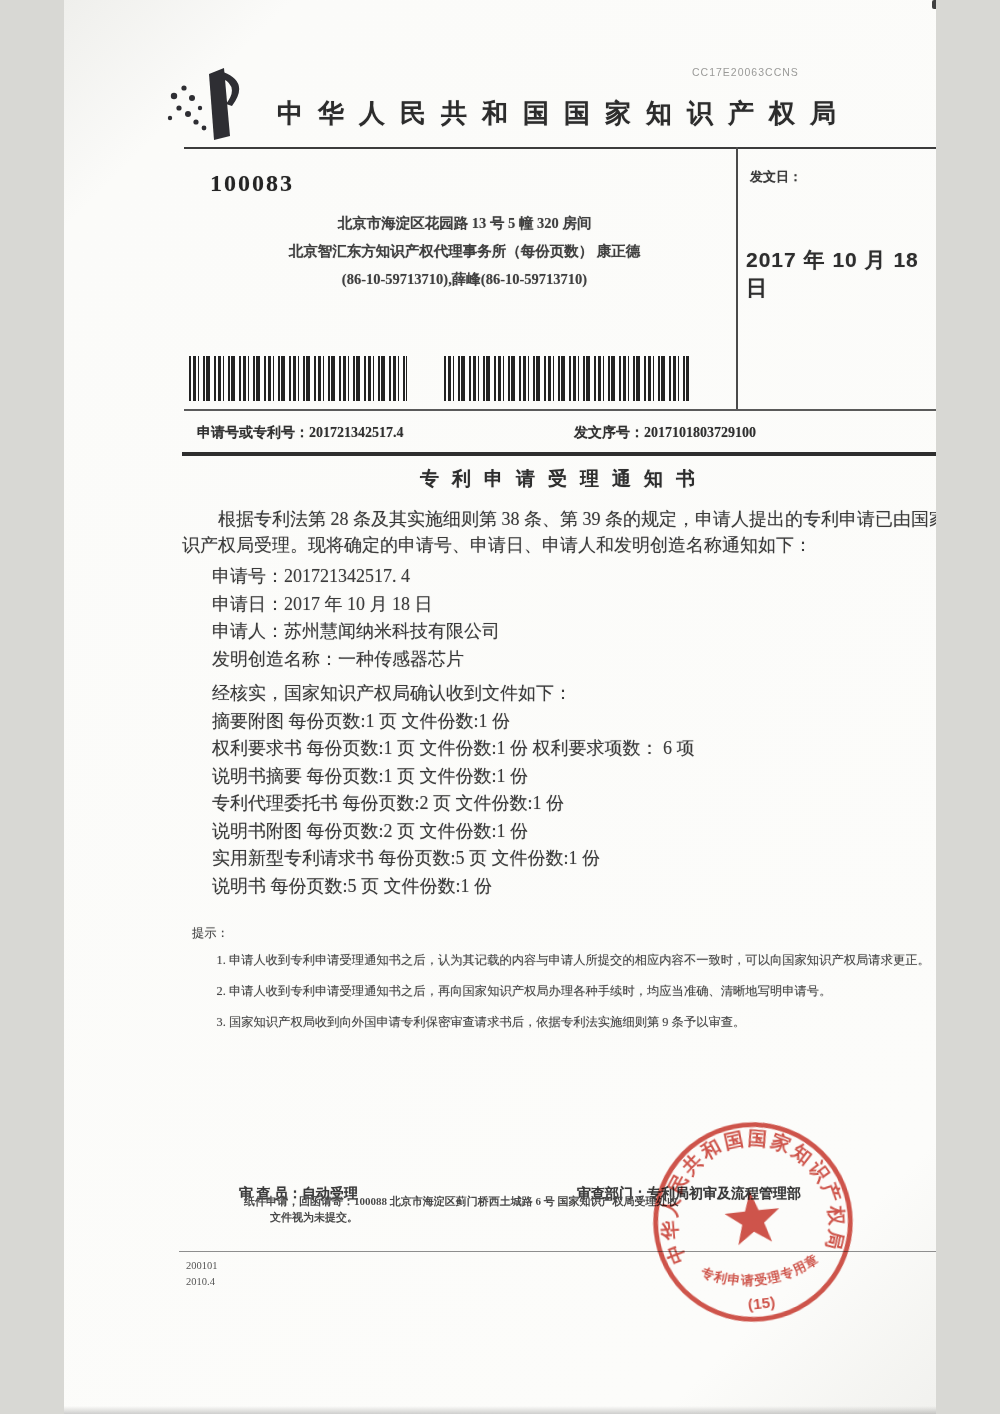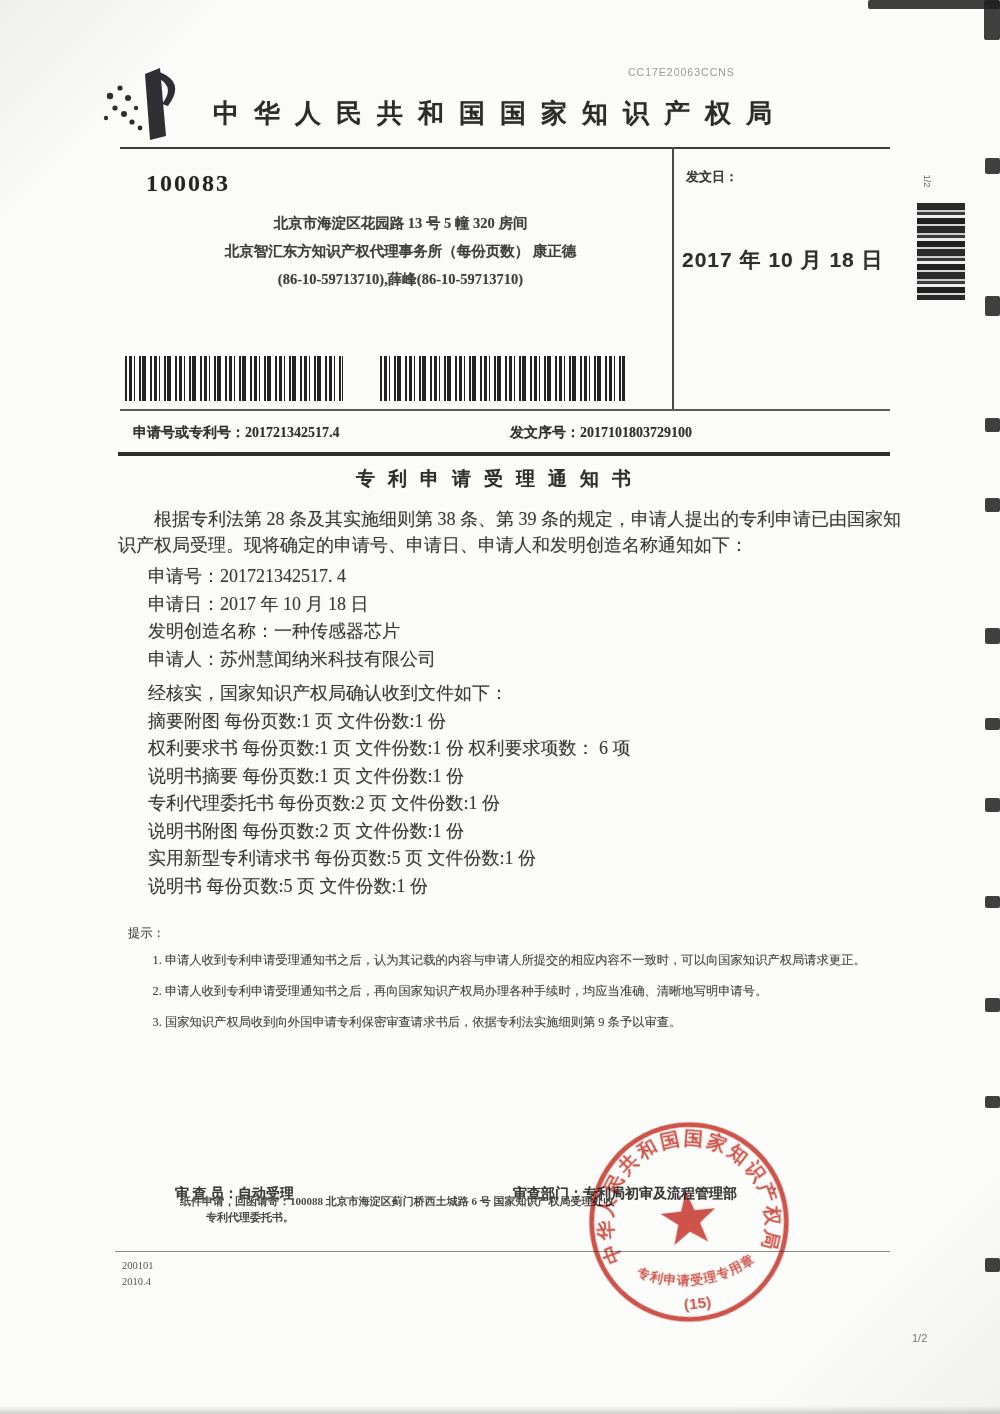--- a/index.html
+++ b/index.html
@@ -1,17 +1,17 @@
 <!DOCTYPE html>
 <html><head>
 <meta charset="utf-8">
 <style>
   html,body{margin:0;padding:0;background:#d8d8d4;}
   .page{
-    position:relative;width:1000px;height:1414px;margin:0 auto;
+    position:relative;width:872px;height:1414px;margin:0 auto;
     background:linear-gradient(135deg,#efefec 0%,#fbfbf9 10%,#fcfcfa 88%,#f1f1ee 100%);
     font-family:"Liberation Serif","DejaVu Serif",serif;
     color:#3a3a3a;overflow:hidden;
   }
   .page::after{content:"";position:absolute;left:0;right:0;bottom:0;height:8px;
     background:linear-gradient(to bottom,rgba(0,0,0,0),rgba(0,0,0,.18));}
   .abs{position:absolute;}
   .scan{text-shadow:0 0 1px rgba(40,40,40,.35);}
   .rule{background:#3c3c3c;}
   .office-title{width:800px;left:100px;top:96px;text-align:center;
@@ -118,22 +118,22 @@
   </div>
   <div class="abs" style="left:118px;top:452px;width:772px;height:4px;background:#2e2e2e;"></div>
 
   <div class="abs notice-title scan">专利申请受理通知书</div>
 
   <div class="abs body-text indent scan" style="left:118px;top:506px;width:784px;line-height:26px;">根据专利法第 28 条及其实施细则第 38 条、第 39 条的规定，申请人提出的专利申请已由国家知识产权局受理。现将确定的申请号、申请日、申请人和发明创造名称通知如下：</div>
 
   <div class="abs body-text scan" style="left:148px;top:563px;">
     <div><span>申请号：</span><span>201721342517. 4</span></div>
     <div><span>申请日：</span><span>2017 年 10 月 18 日</span></div>
+    <div><span>申请人：</span><span>苏州慧闻纳米科技有限公司</span></div>
     <div><span>发明创造名称：</span><span>一种传感器芯片</span></div>
-    <div><span>申请人：</span><span>苏州慧闻纳米科技有限公司</span></div>
   </div>
 
   <div class="abs body-text scan" style="left:148px;top:680px;">
     <div>经核实，国家知识产权局确认收到文件如下：</div>
     <div>摘要附图 每份页数:1 页 文件份数:1 份</div>
     <div>权利要求书 每份页数:1 页 文件份数:1 份 权利要求项数： 6 项</div>
     <div>说明书摘要 每份页数:1 页 文件份数:1 份</div>
     <div>专利代理委托书 每份页数:2 页 文件份数:1 份</div>
     <div>说明书附图 每份页数:2 页 文件份数:1 份</div>
     <div>实用新型专利请求书 每份页数:5 页 文件份数:1 份</div>
@@ -154,21 +154,21 @@
     <span>审查部门：</span><span>专利局初审及流程管理部</span>
   </div>
 
   <div class="abs" style="left:115px;top:1251px;width:775px;height:1px;background:#8e8e8e;"></div>
   <div class="abs footer-code" style="left:122px;top:1258px;">
     <div>200101</div>
     <div>2010.4</div>
   </div>
   <div class="abs footer-note" style="left:180px;top:1194px;width:720px;">
     <div>纸件申请，回函请寄：100088 北京市海淀区蓟门桥西土城路 6 号 国家知识产权局受理处收</div>
-    <div style="padding-left:26px;">专利代理委托书。</div>
+    <div style="padding-left:26px;">文件视为未提交。</div>
   </div>
   <div class="abs pageno">1/2</div>
 
   <svg class="abs seal" viewBox="0 0 220 220">
     <g fill="none" stroke="#c9372c">
       <circle cx="110" cy="110" r="101" stroke-width="5"></circle>
     </g>
     <defs>
       <path id="ringPath" d="M 37.5 143.8 A 80 80 0 1 1 182.5 143.8"></path>
       <path id="bottomPath" d="M 46 158 Q 110 192 174 158"></path>

